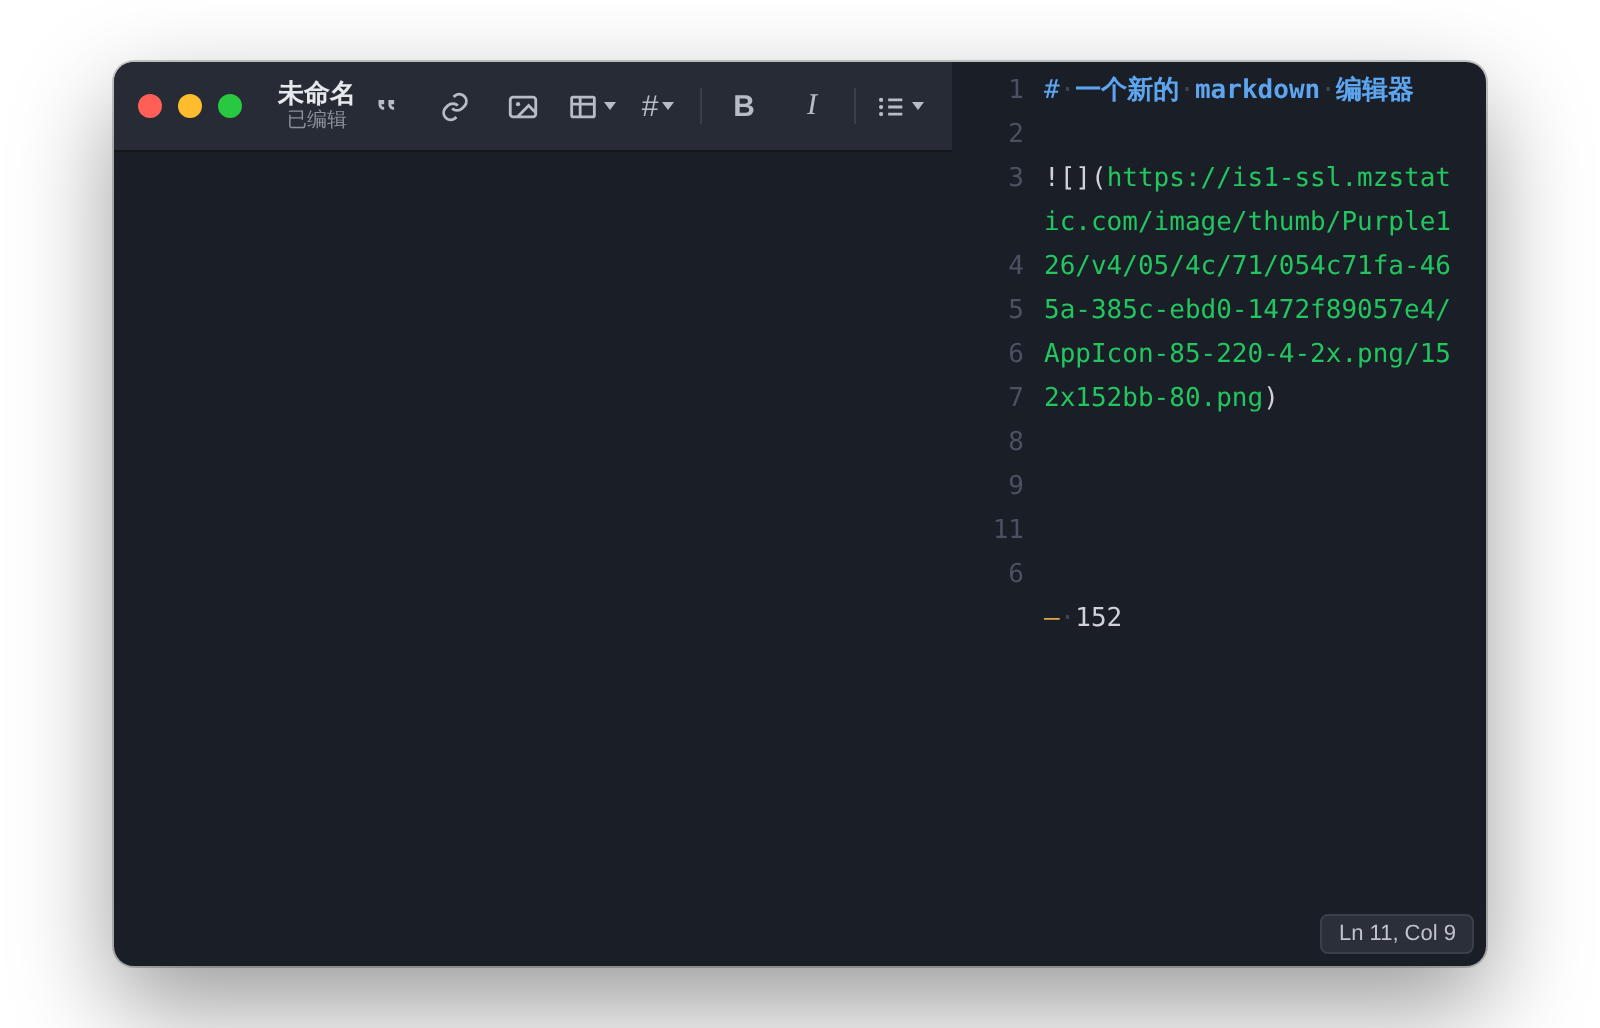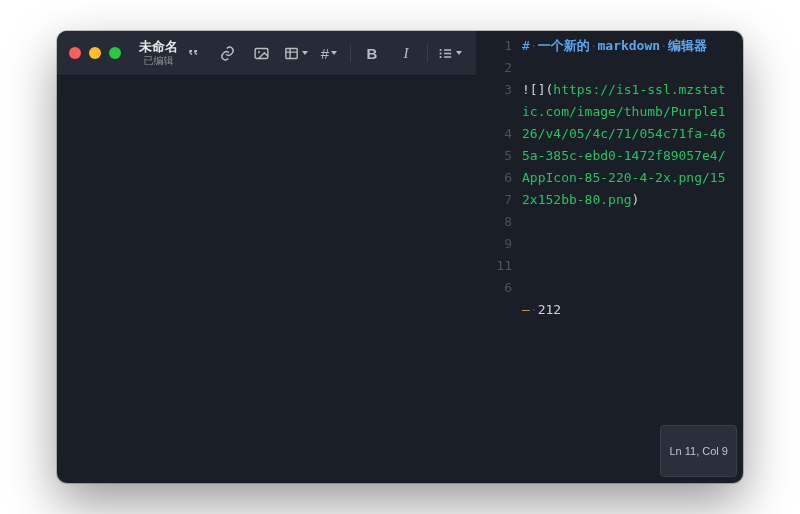--- a/index.html
+++ b/index.html
@@ -150,21 +150,21 @@
   .statusbar-wrap {
     position: absolute;
     right: 6px;
     bottom: 6px;
   }
   .statusbar {
     background: #2a2f3a;
     border: 1px solid #3a3f4a;
     color: #c0c3ca;
     font-size: 11px;
-    padding: 19px 8px;
+    padding: 3px 8px;
     border-radius: 4px;
   }
 </style>
 </head>
 <body>
 
 <div class="window">
 
   <div class="titlebar">
     <div class="traffic-lights">
@@ -244,21 +244,21 @@
       <div class="ln">6</div>
     </div>
     <div class="code">
       <div class="line"><span class="h1-hash">#</span><span class="dot">·</span><span class="h1-text">一个新的</span><span class="dot">·</span><span class="h1-text">markdown</span><span class="dot">·</span><span class="h1-text">编辑器</span></div>
       <div class="line"></div>
       <div class="line"><span class="link-bracket">![](</span><span class="url">https://is1-ssl.mzstatic.com/image/thumb/Purple126/v4/05/4c/71/054c71fa-465a-385c-ebd0-1472f89057e4/AppIcon-85-220-4-2x.png/152x152bb-80.png</span><span class="link-bracket">)</span></div>
       <div class="line"></div>
       <div class="line"></div>
       <div class="line"></div>
       <div class="line"></div>
-      <div class="line"><span class="bullet">–</span><span class="dot">·</span><span>212</span></div>
+      <div class="line"><span class="bullet">–</span><span class="dot">·</span><span>152</span></div>
     </div>
   </div>
 
   <div class="statusbar-wrap">
     <div class="statusbar">Ln 11, Col 9</div>
   </div>
 
 </div>
 
 </body></html>

